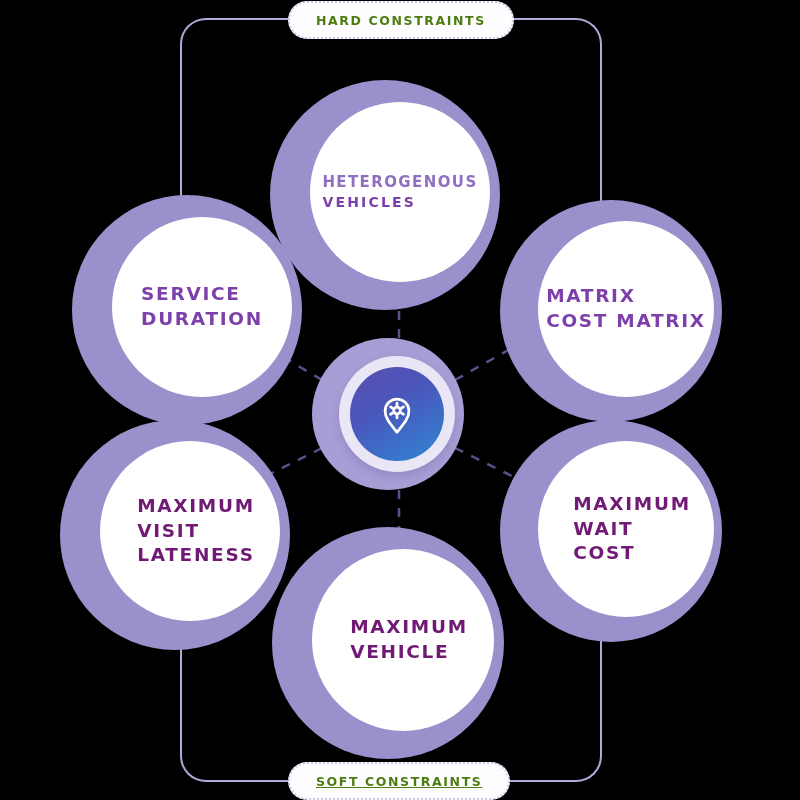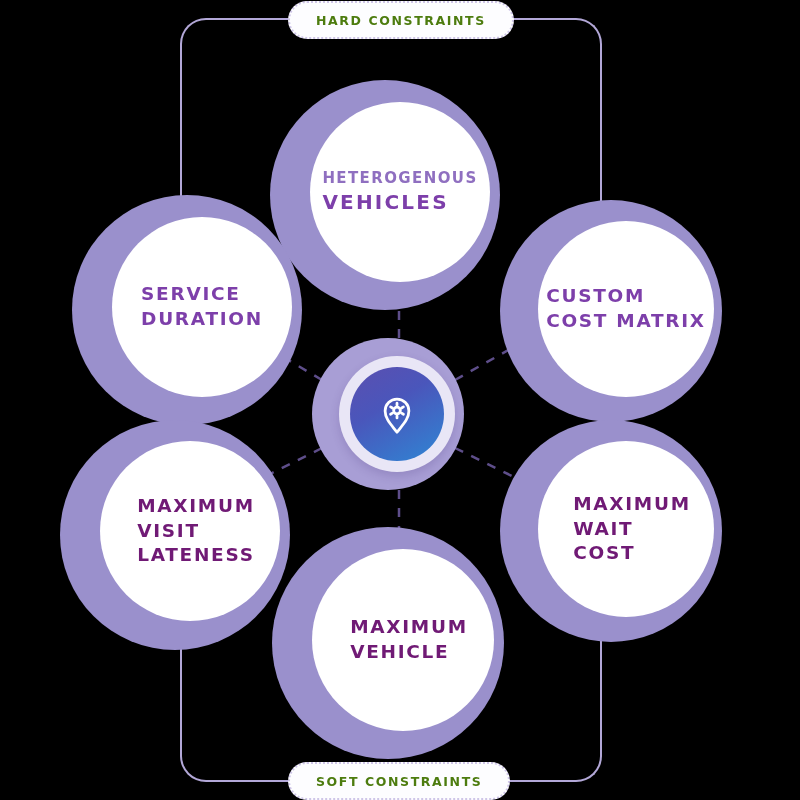--- a/index.html
+++ b/index.html
@@ -37,21 +37,21 @@
     display:flex;align-items:center;justify-content:center;
     color:#4d7c0f;
     font-size:12.5px;
     font-weight:bold;
     letter-spacing:1.6px;
     white-space:nowrap;
     padding:0 26px;
     z-index:12;
   }
   .pill.hard{left:288px;top:1px;}
-  .pill.soft{left:288px;top:762px;}
+  .pill.soft{left:288px;top:762px;text-decoration:underline;}
 
   
   .spoke{position:absolute;z-index:3;}
 
   
   .node{
     position:absolute;
     border-radius:50%;
     background:#9a90cc;
     z-index:6;
@@ -75,21 +75,21 @@
   .node.hard .label{color:#7d3faa;}
   .node.soft .label{color:#701a75;margin-left:12px;}
   .node .label .sm{
     display:block;
     font-size:15px;
     color:#8f6fc0;
     letter-spacing:1.4px;
   }
   .node .label .lg{
     display:block;
-    font-size:20px;
+    font-size:14px;
     letter-spacing:2.2px;
   }
   .node .label .ln{display:block;font-size:18.5px;}
 
   
   #n-vehicles{left:270px;top:80px;width:230px;height:230px;}
   #n-vehicles .inner{left:40px;top:22px;width:180px;height:180px;}
 
   #n-service{left:72px;top:195px;width:230px;height:230px;}
   #n-service .inner{left:40px;top:22px;width:180px;height:180px;}
@@ -166,21 +166,21 @@
       <div class="label">
         <span class="ln">SERVICE</span>
         <span class="ln">DURATION</span>
       </div>
     </div>
   </div>
 
   <div class="node hard" id="n-cost">
     <div class="inner">
       <div class="label">
-        <span class="ln">CUSTOM</span>
+        <span class="ln">MATRIX</span>
         <span class="ln">COST MATRIX</span>
       </div>
     </div>
   </div>
 
   <div class="node soft" id="n-lateness">
     <div class="inner">
       <div class="label">
         <span class="ln">MAXIMUM</span>
         <span class="ln">VISIT</span>

